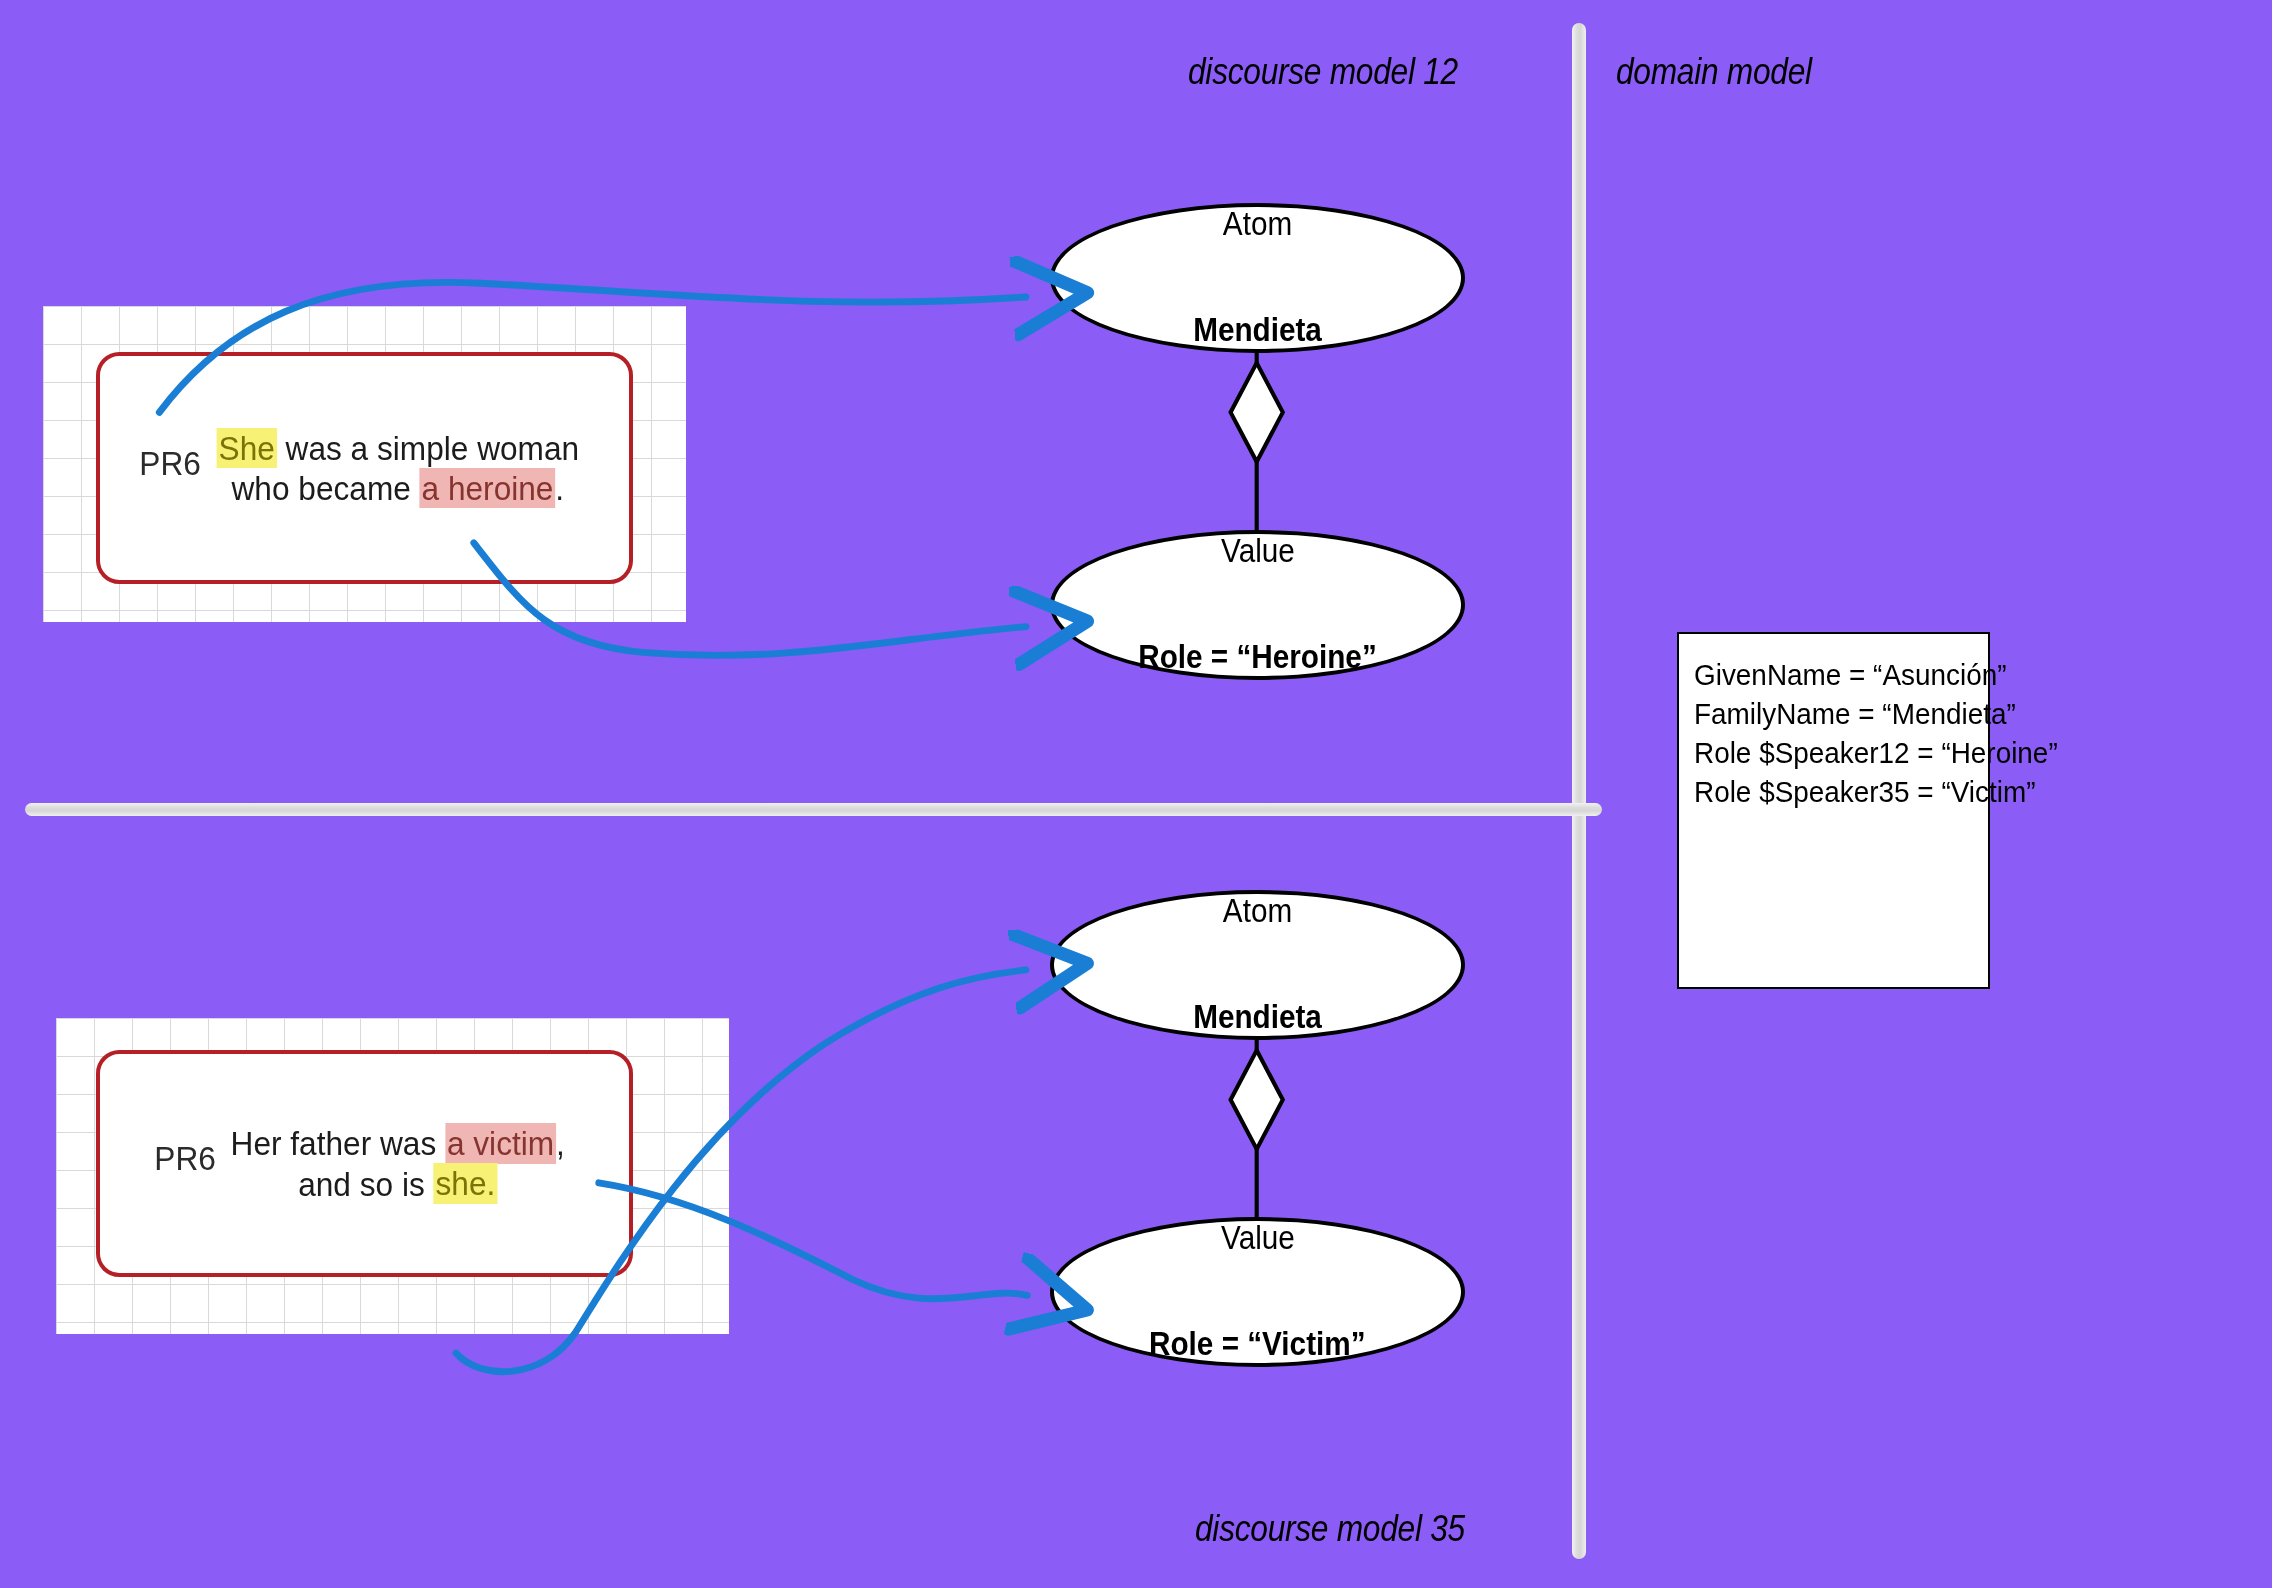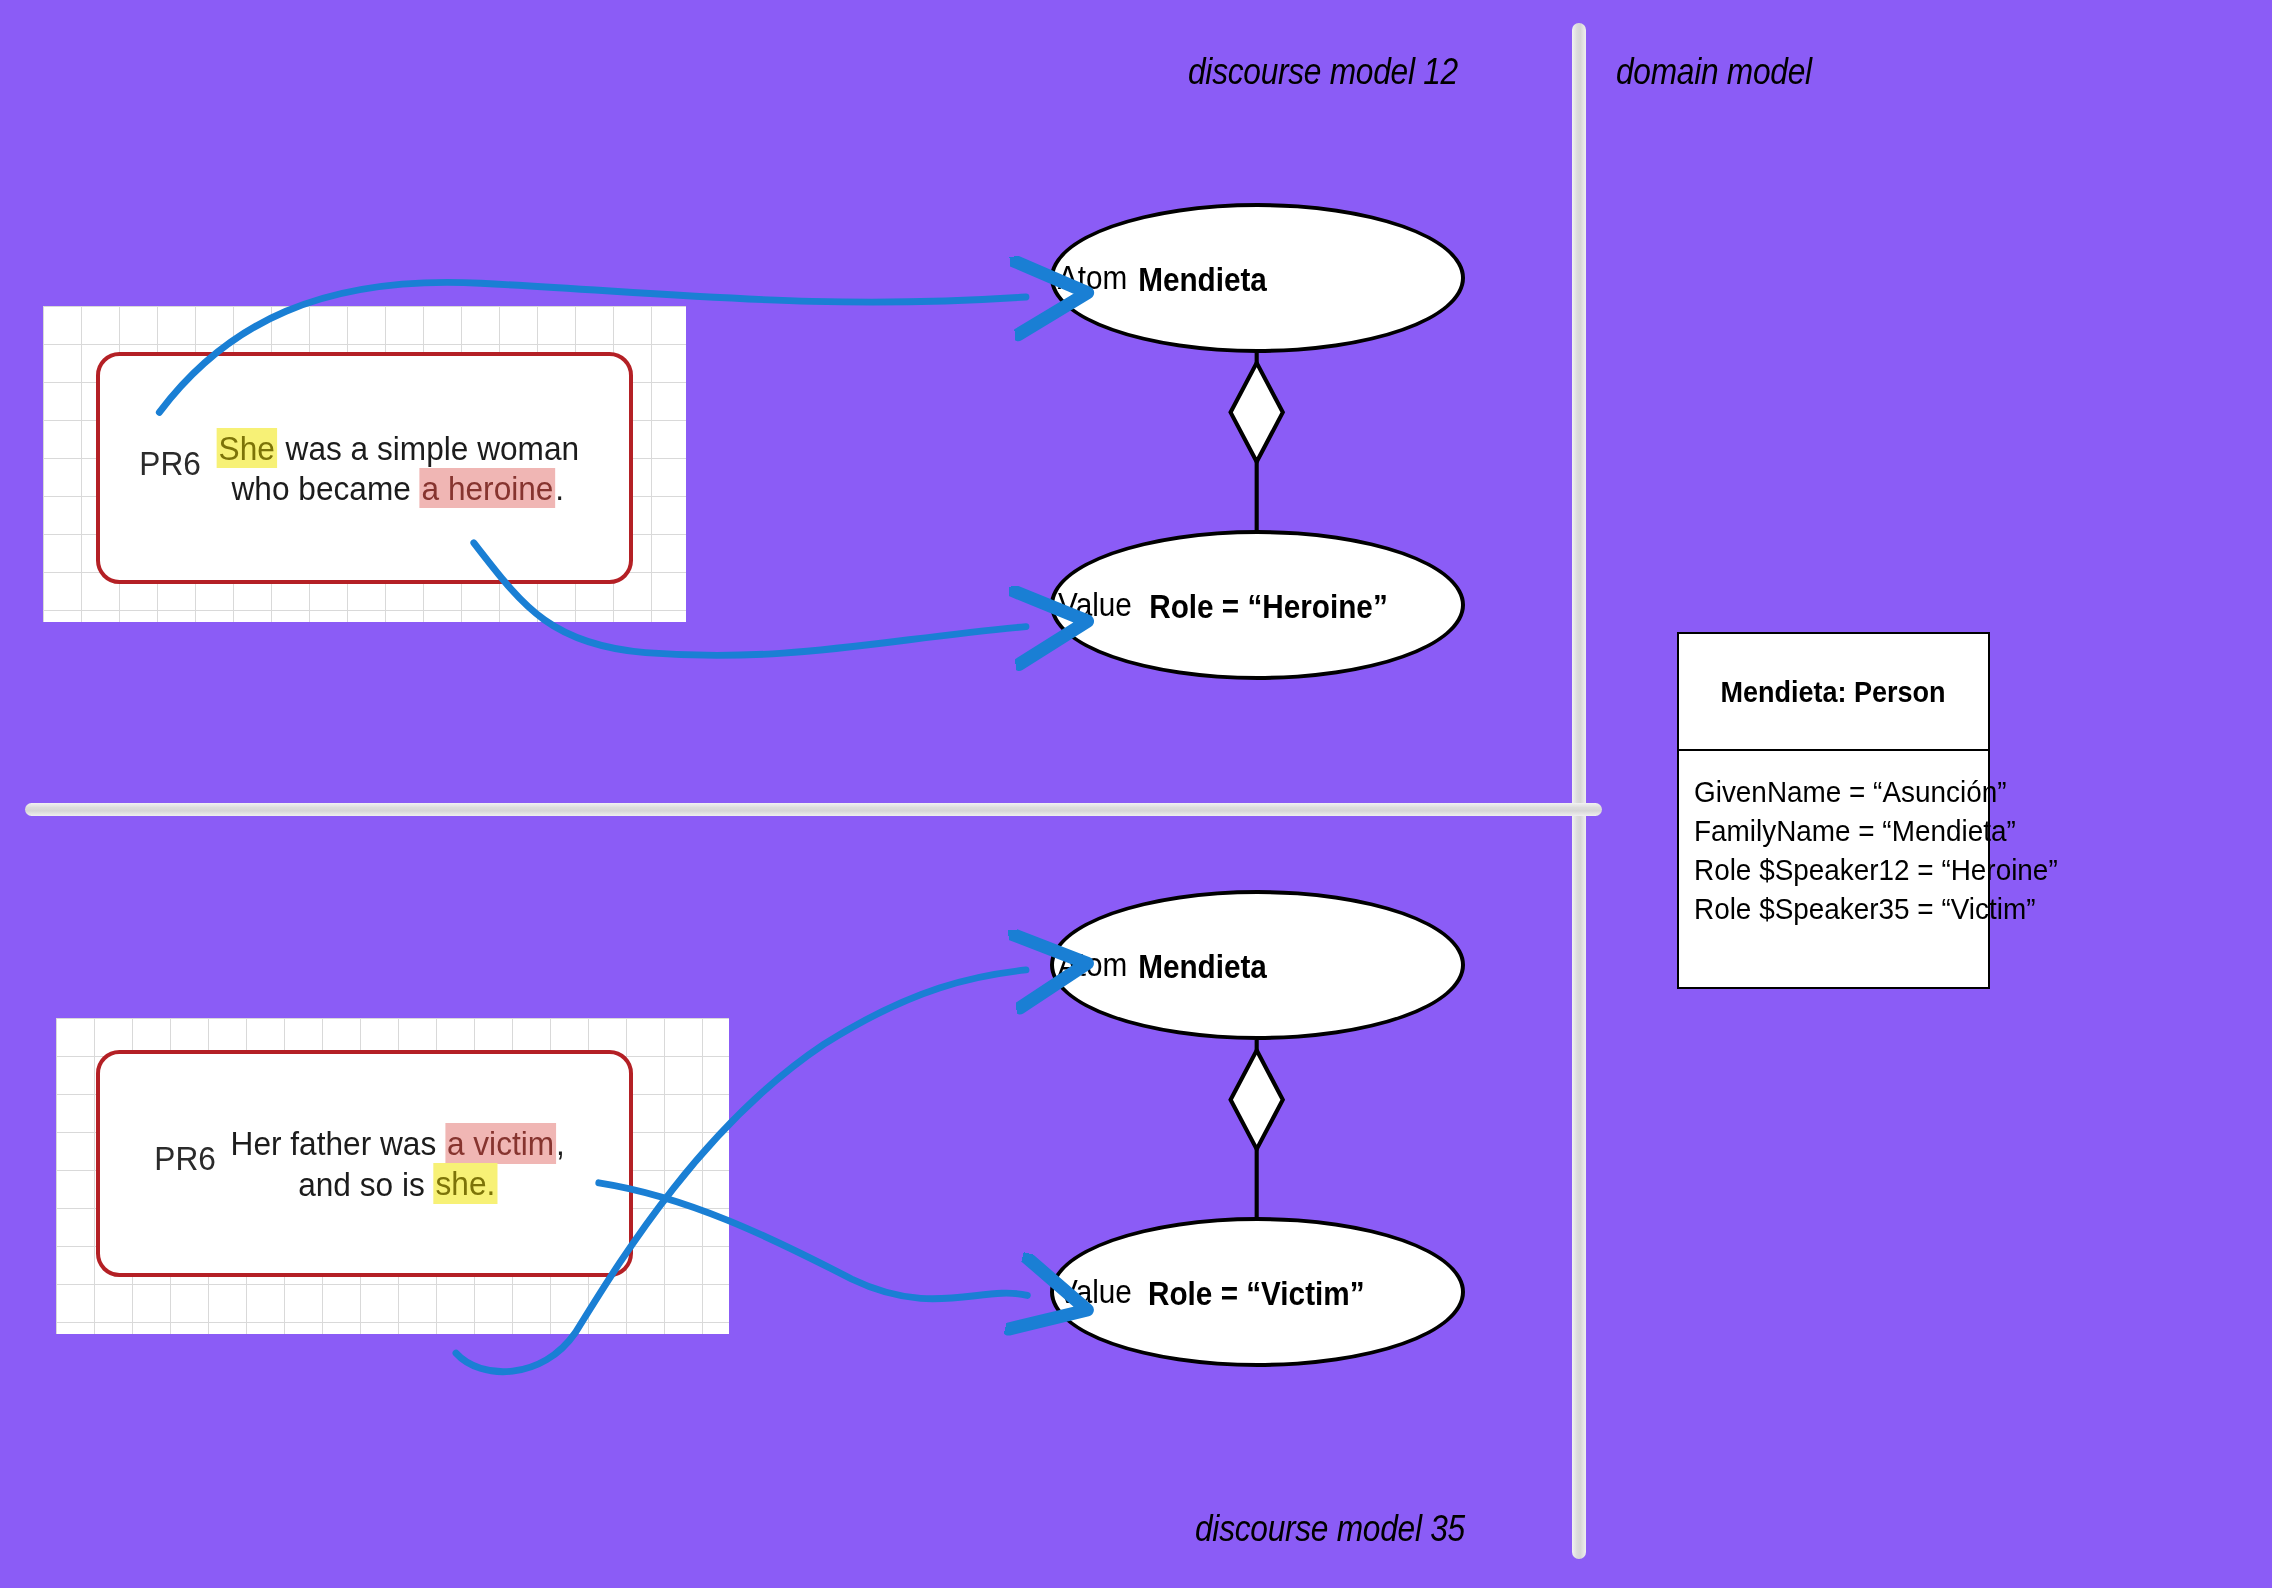--- a/index.html
+++ b/index.html
@@ -112,21 +112,22 @@
   }
 
   
   .ellipse {
     position: absolute;
     box-sizing: border-box;
     border: 4.1px solid #000000;
     border-radius: 50%;
     background: #ffffff;
     display: flex;
-    justify-content: flex-start;
+    flex-direction: column;
+    justify-content: space-between;
     align-items: center;
     text-align: center;
   }
   .el-kind {
     font-family: "Liberation Sans", sans-serif;
     font-size: 33px;
     color: #000000;
     line-height: 1.05;
     transform: scaleX(0.9);
   }
@@ -240,23 +241,20 @@
   <div class="ellipse" id="ellipse-atom-2">
     <div class="el-kind">Atom</div>
     <div class="el-val">Mendieta</div>
   </div>
   <div class="ellipse" id="ellipse-value-2">
     <div class="el-kind">Value</div>
     <div class="el-val">Role = “Victim”</div>
   </div>
 
   <div id="domain-box">
-    <div id="domain-box-header">
-      <span class="title">Mendieta: Person</span>
-    </div>
     <div id="domain-box-body">
       <span class="attr">GivenName = “Asunción”</span>
       <span class="attr">FamilyName = “Mendieta”</span>
       <span class="attr">Role $Speaker12 = “Heroine”</span>
       <span class="attr">Role $Speaker35 = “Victim”</span>
     </div>
   </div>
 
   <svg id="vectors" viewBox="0 0 3342 2313">
     <defs>

